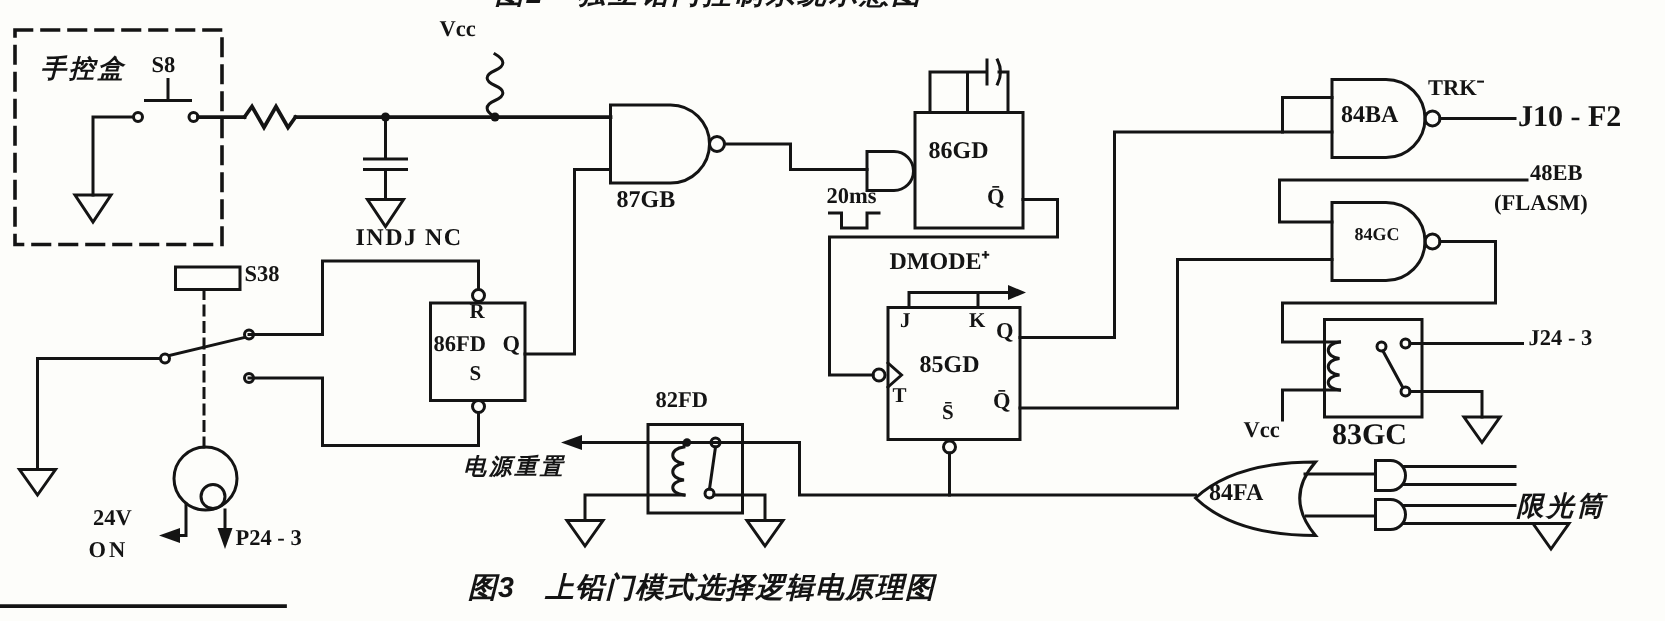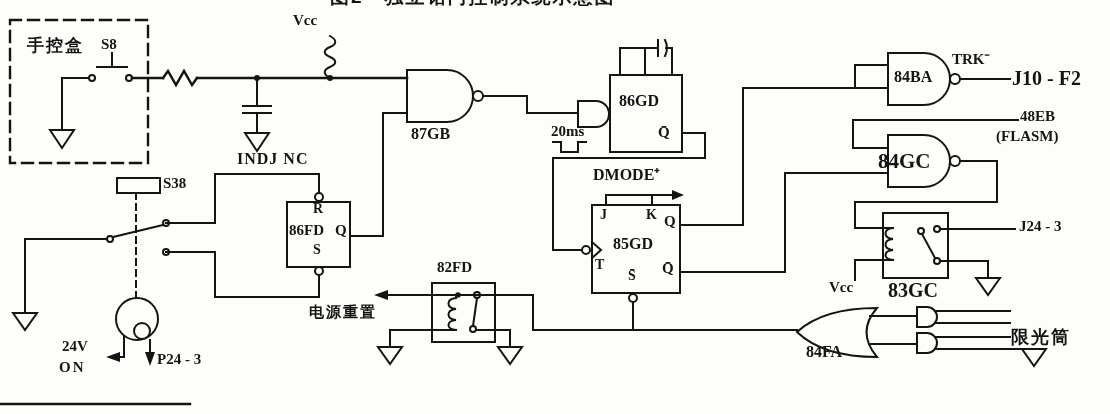--- a/index.html
+++ b/index.html
@@ -1,21 +1,21 @@
 <!DOCTYPE html>
 <html><head>
 <meta charset="utf-8">
 <style>
   html,body{margin:0;padding:0;background:#ffffff;}
   #canvas{
     position:relative;width:1110px;height:414px;background:#fdfdfa;
     overflow:hidden;font-family:"Liberation Serif",serif;color:#141414;
   }
   .lbl{position:absolute;white-space:nowrap;line-height:1.05;color:#141414;}
-  .cjk{font-family:"Liberation Sans",sans-serif;font-weight:700;}
+  .cjk{font-family:"Liberation Sans",sans-serif;font-weight:700;font-style:italic;}
   svg{position:absolute;left:0;top:0;}
 </style>
 </head>
 <body>
 
 <div id="canvas">
 
   <svg width="1110" height="414" viewBox="0 0 1110 414">
     <g stroke="#141414" stroke-width="2" fill="none" stroke-linecap="square" stroke-linejoin="miter">
 
@@ -186,23 +186,24 @@
   <div class="lbl" style="left:62px;top:339px;font-size:15px;font-weight:700;">24V</div>
   <div class="lbl" style="left:59px;top:360px;font-size:15px;font-weight:700;letter-spacing:2px;">ON</div>
   <div class="lbl" style="left:157px;top:352px;font-size:15px;font-weight:700;">P24 - 3</div>
 
   <div class="lbl" style="left:894px;top:69px;font-size:16px;font-weight:700;">84BA</div>
   <div class="lbl" style="left:952px;top:52px;font-size:15px;font-weight:700;">TRK⁻</div>
   <div class="lbl" style="left:1012px;top:68px;font-size:20px;font-weight:700;">J10 - F2</div>
 
   <div class="lbl" style="left:1020px;top:109px;font-size:15px;font-weight:700;">48EB</div>
   <div class="lbl" style="left:996px;top:129px;font-size:15px;font-weight:700;">(FLASM)</div>
-  <div class="lbl" style="left:878px;top:150px;font-size:21px;font-weight:700;">84GC</div>
+  <div class="lbl" style="left:903px;top:150px;font-size:12px;font-weight:700;">84GC</div>
 
   <div class="lbl" style="left:1019px;top:219px;font-size:15px;font-weight:700;">J24 - 3</div>
   <div class="lbl" style="left:829px;top:280px;font-size:15px;font-weight:700;">Vcc</div>
   <div class="lbl" style="left:888px;top:280px;font-size:20px;font-weight:700;">83GC</div>
 
-  <div class="lbl" style="left:806px;top:321px;font-size:16px;font-weight:700;margin-top:23px;">84FA</div>
+  <div class="lbl" style="left:806px;top:321px;font-size:16px;font-weight:700;">84FA</div>
   <div class="lbl cjk" style="left:1011px;top:328px;font-size:18px;letter-spacing:2px;">限光筒</div>
 
+  <div class="lbl cjk" style="left:312px;top:383px;font-size:19px;letter-spacing:1px;">图3　上铅门模式选择逻辑电原理图</div>
 
 </div>
 
 </body></html>

